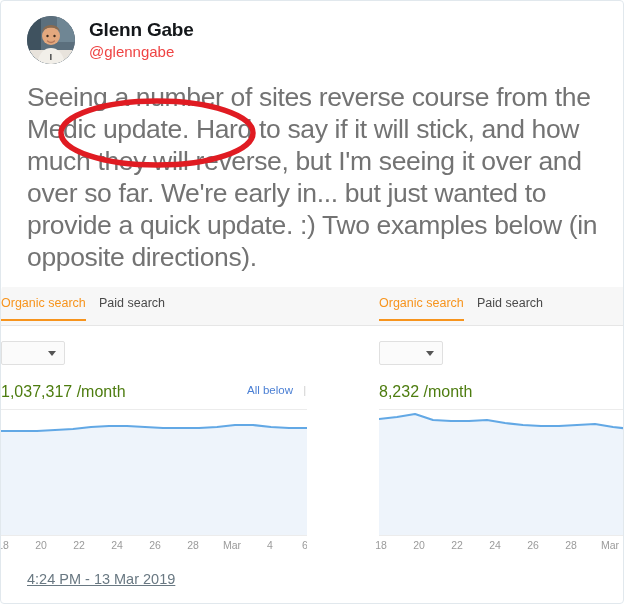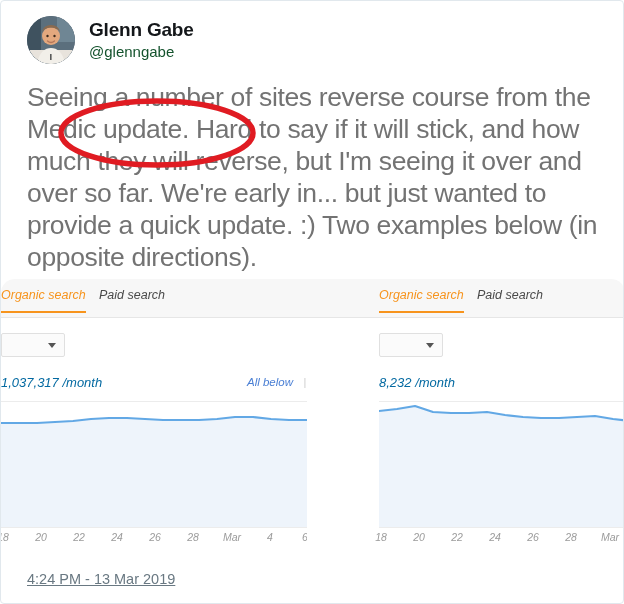--- a/index.html
+++ b/index.html
@@ -55,21 +55,21 @@
     line-height: 1.15;
   }
   .display-name {
     font-size: 19px;
     font-weight: bold;
     color: #14171a;
     letter-spacing: -0.2px;
   }
   .handle {
     font-size: 15px;
-    color: #14532d;
+    color: #ef4444;
     margin-top: 2px;
   }
   .header-right {
     margin-left: auto;
     display: flex;
     align-items: center;
     gap: 14px;
   }
   .follow-btn {
     border: 1.5px solid #1b1ef5;
@@ -123,25 +123,24 @@
     left: 0;
     top: 278px;
     width: 624px;
     height: 276px;
     overflow: hidden;
     border-radius: 14px 14px 0 0;
     background: #fff;
   }
   .panel {
     position: absolute;
-    top: 0;
+    top: 8px;
     height: 276px;
     overflow: hidden;
     background: #fff;
-    font-style: italic;
   }
   .panel-left  { left: 0px;   width: 306px; }
   .panel-right { left: 306px; width: 318px; }
 
   .panel-inner {
     position: absolute;
     top: 0;
     width: 390px;
     height: 276px;
   }
@@ -196,22 +195,22 @@
     width: 0; height: 0;
     border-left: 4px solid transparent;
     border-right: 4px solid transparent;
     border-top: 5px solid #555;
   }
 
   .metric {
     position: absolute;
     left: 84px;
     top: 96px;
-    font-size: 13px;
-    color: #0369a1;
+    font-size: 16px;
+    color: #4d7c0f;
     white-space: nowrap;
   }
   .range-links {
     position: absolute;
     top: 97px;
     left: 330px;
     font-size: 11.5px;
     color: #4a7fd4;
     white-space: nowrap;
   }

